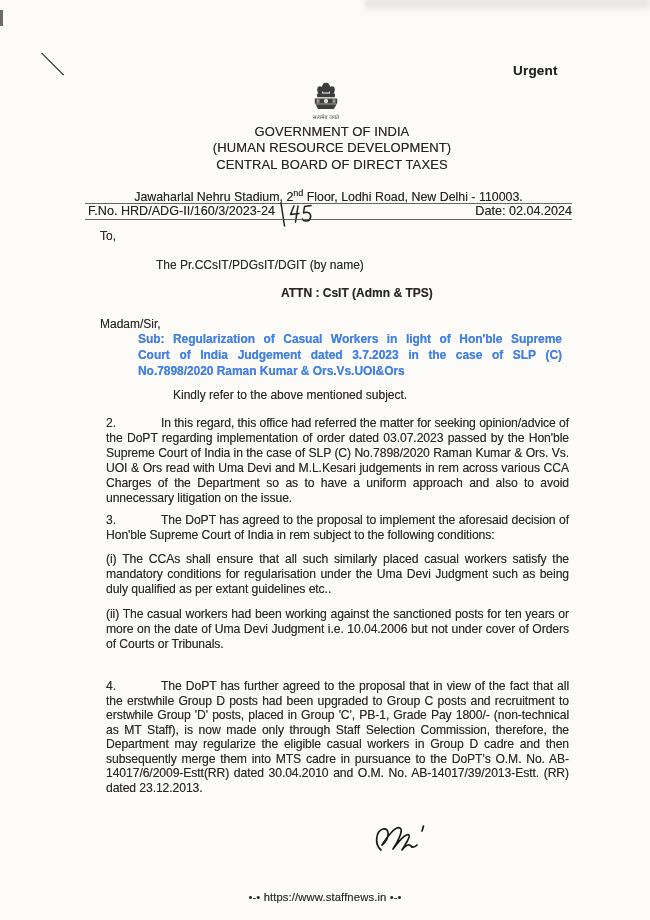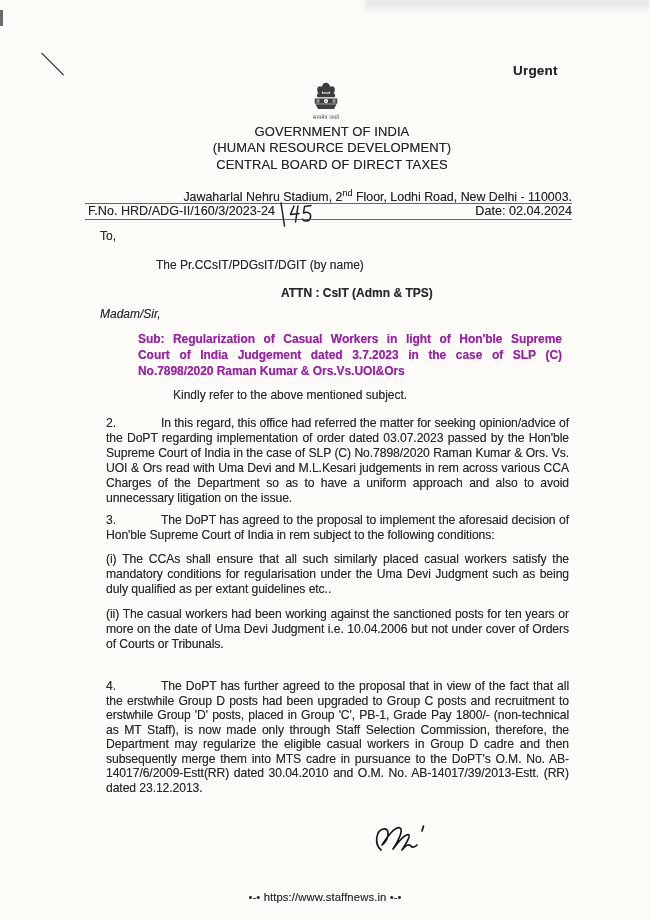--- a/index.html
+++ b/index.html
@@ -39,45 +39,45 @@
 
   .emblem{position:absolute;left:310px;top:81px;width:32px;height:42px;filter:blur(0.3px);}
 
   .org-block{
     position:absolute;left:132px;top:124px;width:400px;
     text-align:center;font-size:13px;line-height:16.3px;
     color:#242424;letter-spacing:0.1px;
   }
   .address{
     position:absolute;left:85px;top:188px;width:487px;
-    text-align:right;font-size:12.4px;color:#242424;
+    text-align:center;font-size:12.4px;color:#242424;
   }
   .address sup{font-size:9px;}
   .rule{position:absolute;left:85px;width:487px;height:1.4px;background:#4a4a4a;opacity:.85;}
   .rule1{top:203px;}
   .rule2{top:219px;}
   .file-row{
     position:absolute;left:88px;top:204px;width:484px;height:16px;
     display:flex;align-items:flex-start;
     font-size:12.6px;color:#242424;
   }
   .file-no{white-space:nowrap;}
   .handwritten{margin-left:3px;margin-top:-2px;}
   .file-spacer{flex:1;}
   .date{white-space:nowrap;}
 
   .abs{position:absolute;font-size:12px;}
   .to{left:100px;top:229px;}
   .addressee{left:156px;top:258px;}
   .attn{left:281px;top:286px;font-weight:bold;}
-  .salutation{left:100px;top:307px;font-style:italic;}
+  .salutation{left:100px;top:317px;}
 
   .subject{
     position:absolute;left:138px;top:331px;width:424px;
-    font-weight:bold;font-size:12px;line-height:16px;color:#a21caf;
+    font-weight:bold;font-size:12px;line-height:16px;color:#3b82f6;
     letter-spacing:-0.05px;
   }
   .subject-line{text-align:justify;text-align-last:justify;}
   .subject-line.last{text-align-last:left;}
 
   .opening{left:153px;top:388px;margin-left:20px;}
 
   .para{
     position:absolute;left:100px;width:463px;margin:6px;
     font-size:12.2px;line-height:15px;letter-spacing:-0.1px;

